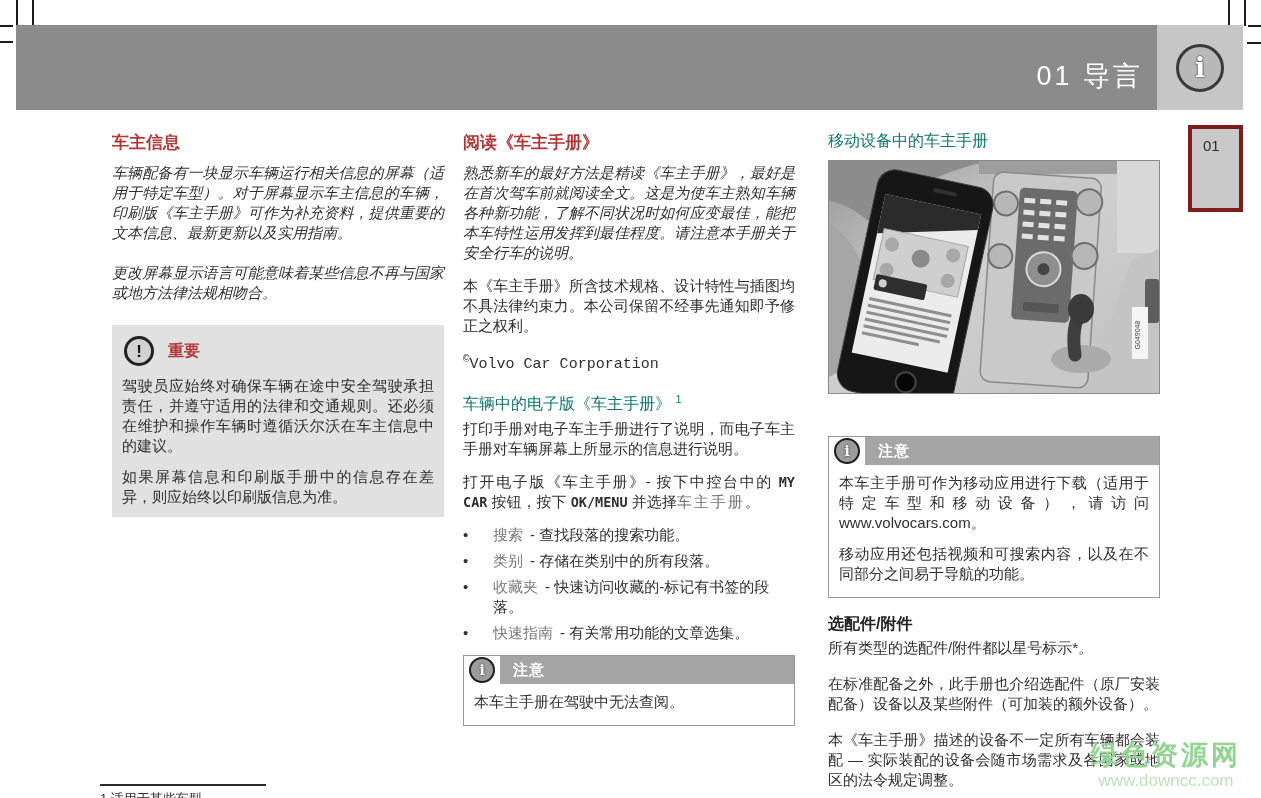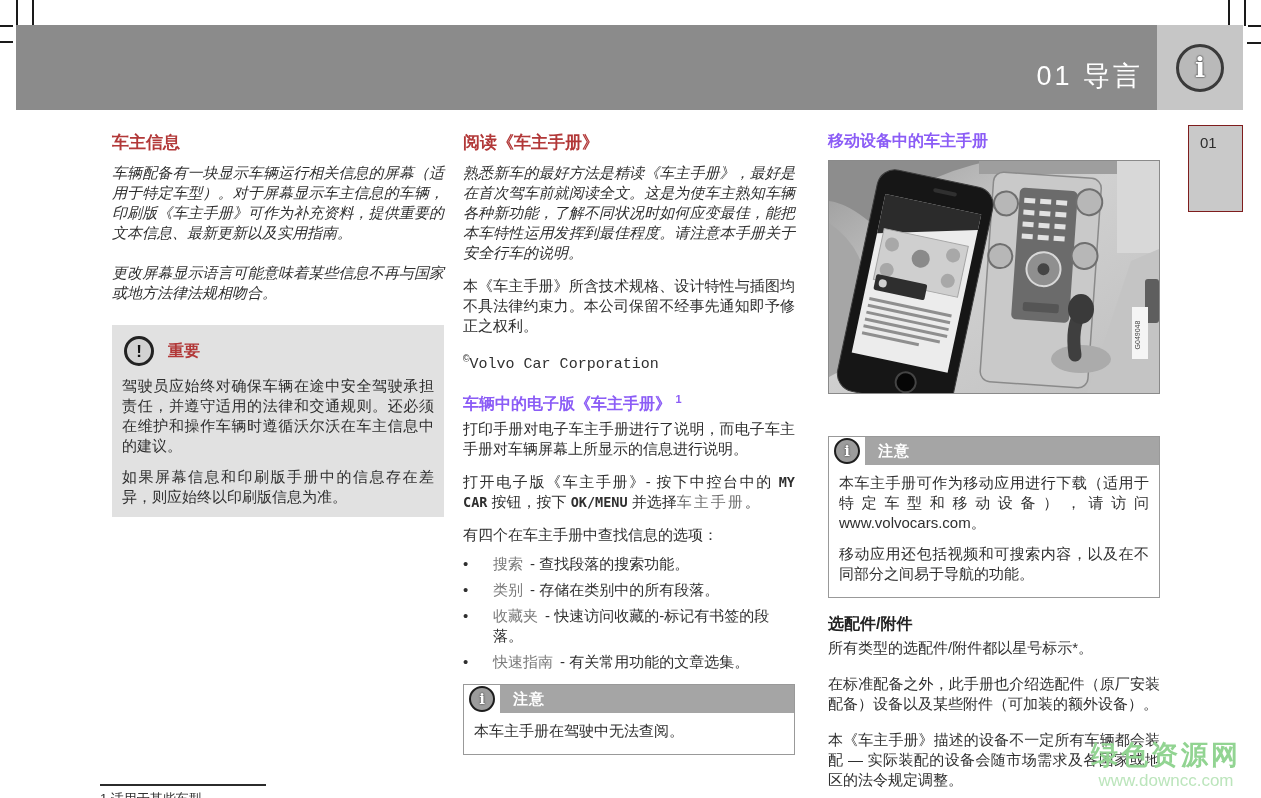--- a/index.html
+++ b/index.html
@@ -11,31 +11,31 @@
 
   
   .header-bar{position:absolute;left:16px;top:25px;width:1141px;height:85px;background:#8b8b8b;}
   .chapter{position:absolute;right:14px;bottom:16px;color:#ffffff;font-size:27px;letter-spacing:3px;font-weight:500;}
   .header-info{position:absolute;left:1157px;top:25px;width:86px;height:85px;background:#c6c6c6;display:flex;align-items:center;justify-content:center;}
   .info-circle{width:42px;height:42px;border-radius:50%;border:3px solid #3a3a3a;background:#b9b9b9;color:#fff;
     font-family:"DejaVu Serif","Liberation Serif",serif;font-weight:bold;font-size:28px;line-height:1;
     display:flex;align-items:center;justify-content:center;text-shadow:0 0 2px #222,0 0 1px #222;}
   .hline-right{position:absolute;left:1247px;top:42px;width:14px;height:2px;background:#1a1a1a;}
 
-  .side-tab{position:absolute;left:1188px;top:125px;width:55px;height:87px;background:#c9c9c9;border:1px solid #7f1d1d;
+  .side-tab{position:absolute;left:1188px;top:125px;width:55px;height:87px;background:#c9c9c9;border:4px solid #7f1d1d;
     box-sizing:border-box;font-size:15px;color:#2e2e2e;padding:8px 12px 0 11px;}
 
   
   .col{position:absolute;top:131px;width:332px;}
   .col-left{left:112px;}
   .col-mid{left:463px;}
   .col-right{left:828px;}
 
   .red-head{color:#b23838;font-size:17px;font-weight:bold;margin:0 0 9px 0;}
-  .sub-head{color:#8b5cf6;font-size:16px;font-weight:bold;margin:18px 0 4px 0;}
+  .sub-head{color:#0f766e;font-size:16px;font-weight:normal;margin:18px 0 4px 0;}
   .col p{margin:0 0 13px 0;font-size:15px;line-height:20px;color:#2f2f2f;text-align:justify;}
   .italic{font-style:italic;color:#3a3a3a;}
   sup{font-size:11px;}
 
   .copyright{font-family:Liberation Mono, monospace;font-size:15px;color:#222;margin:2px 0 0 0 !important;text-align:left !important;}
 
   .mono-b{font-family:"DejaVu Sans Mono","Liberation Mono",monospace;font-weight:bold;font-size:13.5px;}
   .menu-gray{color:#6e6e6e;letter-spacing:2px;}
 
   
@@ -117,21 +117,20 @@
 
   <div class="col col-mid">
     <div class="red-head">阅读《车主手册》</div>
     <p class="italic">熟悉新车的最好方法是精读《车主手册》，最好是在首次驾车前就阅读全文。这是为使车主熟知车辆各种新功能，了解不同状况时如何应变最佳，能把本车特性运用发挥到最佳程度。请注意本手册关于安全行车的说明。</p>
     <p>本《车主手册》所含技术规格、设计特性与插图均不具法律约束力。本公司保留不经事先通知即予修正之权利。</p>
     <p class="copyright"><sup>©</sup><span>Volvo Car Corporation</span></p>
 
     <div class="sub-head"><span>车辆中的电子版《车主手册》</span> <sup>1</sup></div>
     <p>打印手册对电子车主手册进行了说明，而电子车主手册对车辆屏幕上所显示的信息进行说明。</p>
     <p><span>打开电子版《车主手册》- 按下中控台中的 </span><span class="mono-b">MY CAR</span><span> 按钮，按下 </span><span class="mono-b">OK/MENU</span><span> 并选择</span><span class="menu-gray">车主手册</span><span>。</span></p>
-    <p style="margin-bottom:9px;">有四个在车主手册中查找信息的选项：</p>
 
     <ul class="bullets">
       <li>
           <span class="dot"></span>
           <div><span class="term">搜索</span><span>- 查找段落的搜索功能。</span></div>
         </li>
       <li>
           <span class="dot"></span>
           <div><span class="term">类别</span><span>- 存储在类别中的所有段落。</span></div>
         </li>

